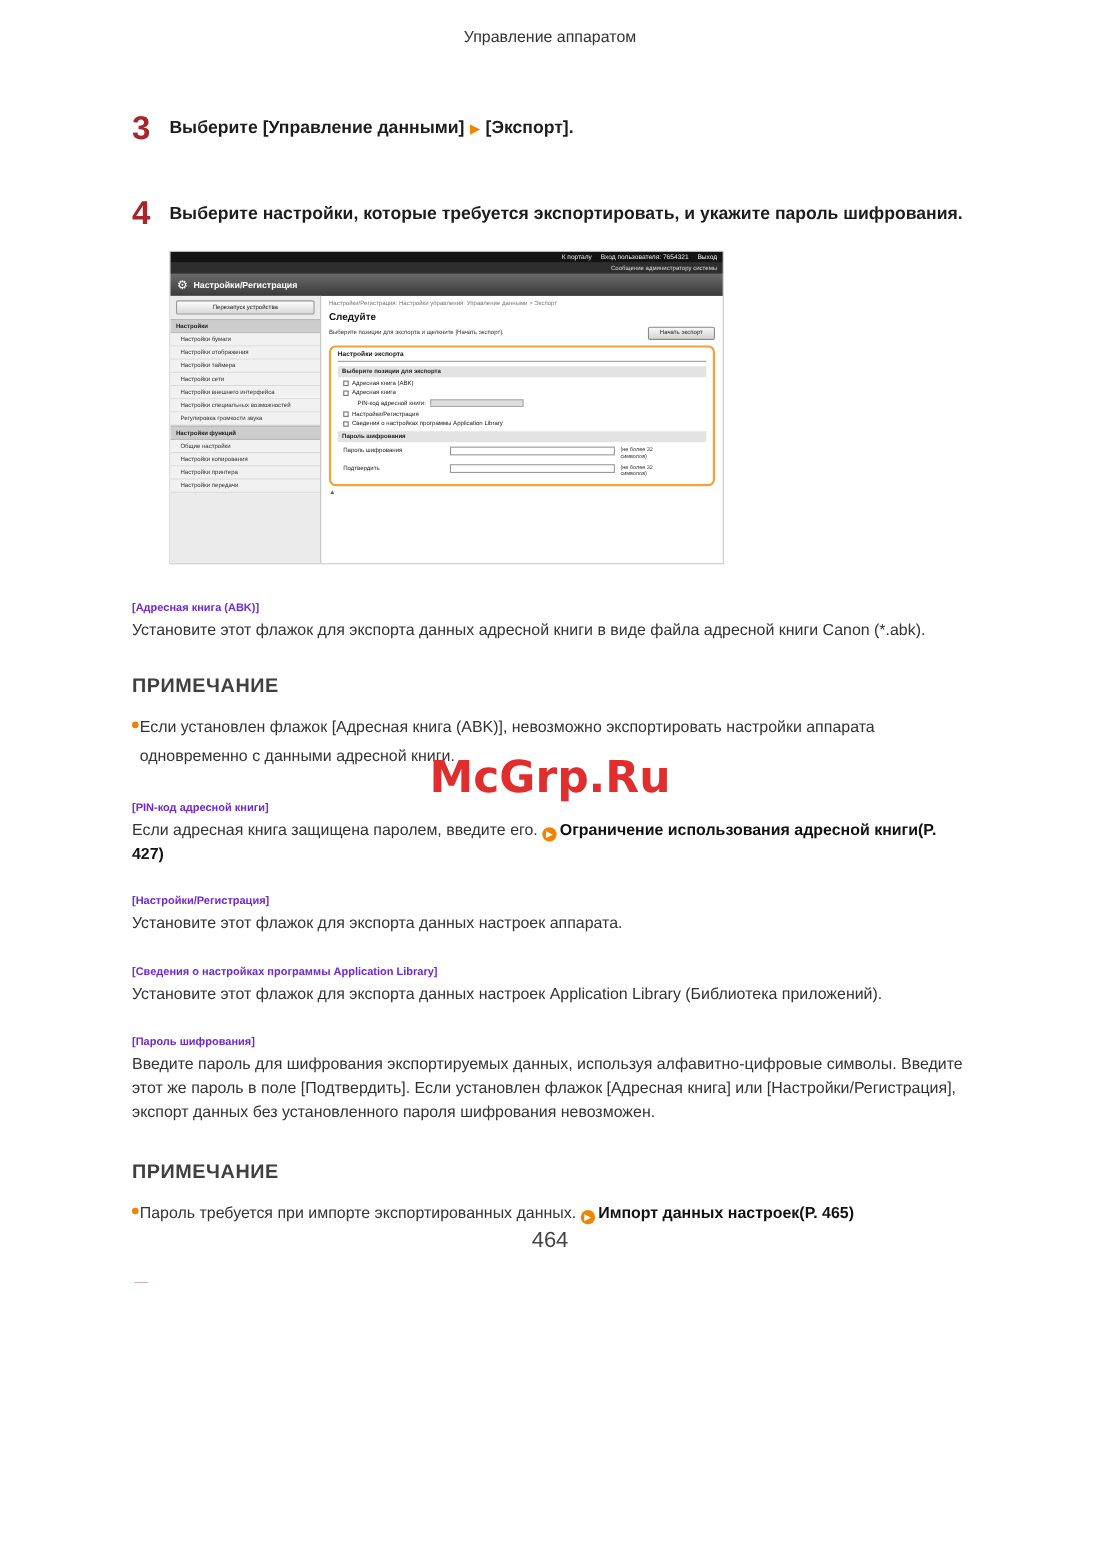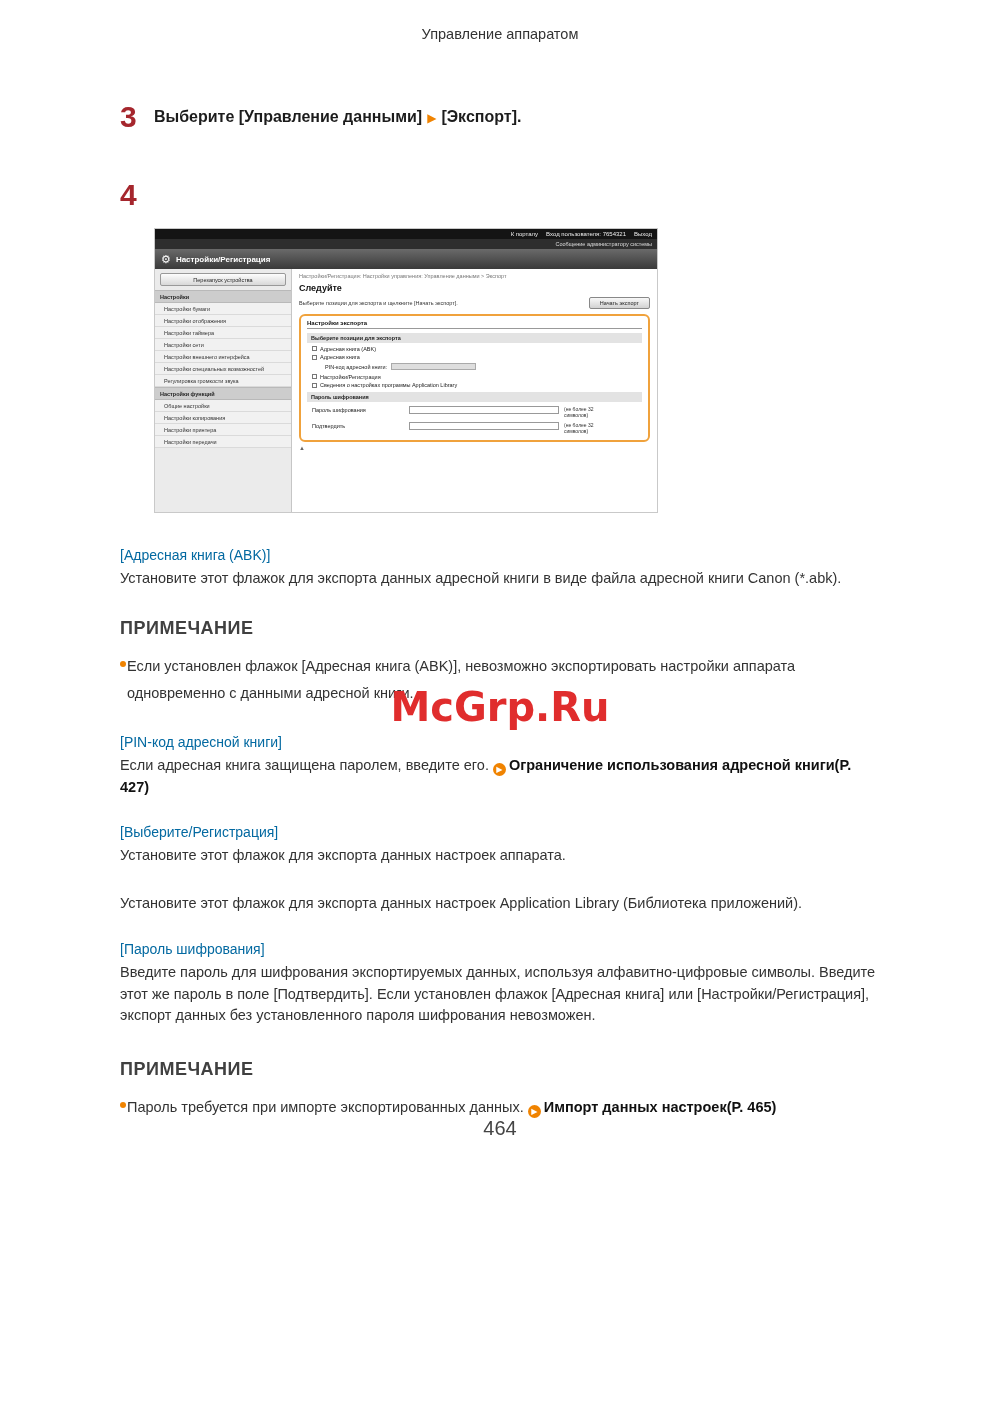--- a/index.html
+++ b/index.html
@@ -42,21 +42,21 @@
   .pin-l { font-size:5.5px; color:#222; }
   .pin-input { width:85px; height:7px; background:#dedede; border:1px solid #aaa; }
   .ss-pwrow { display:flex; align-items:flex-start; gap:5px; margin-top:4px; padding-left:5px; }
   .pw-l { font-size:5.5px; color:#222; width:92px; flex:0 0 92px; padding-top:1px; }
   .pw-input { width:150px; height:8px; background:#fff; border:1px solid #999; }
   .pw-note { font-size:5px; color:#333; width:46px; line-height:1.2; }
   .ss-top-icon { margin-top:3px; font-size:6px; color:#666; width:10px; }
 
   
   .sec { margin-top:26px; max-width:782px; }
-  .sec-h { font-size:14px; font-weight:normal; color:#0369a1; margin-bottom:5px; }
+  .sec-h { font-size:10px; font-weight:bold; color:#6d28d9; margin-bottom:5px; }
   .sec-b { font-size:14.5px; color:#333; line-height:1.5; }
   .sec-b.narrow { max-width:760px; }
   .note { margin-top:28px; }
   .note-title { font-size:18px; font-weight:bold; color:#404040; letter-spacing:0.5px; margin-bottom:14px; }
   .bullet-row { display:flex; gap:1px; max-width:772px; }
   .dot { width:6px; height:6px; border-radius:50%; background:#f08300; flex:0 0 6px; margin-top:8px; }
   .bullet-text { font-size:14.5px; color:#333; line-height:1.9; }
   .link-icon { display:inline-block; width:13px; height:13px; border-radius:50%; background:#f08300; color:#fff; font-size:8px; line-height:13px; text-align:center; vertical-align:-2px; margin:0 3px 0 4px; }
   .doc-link { font-weight:bold; color:#111; cursor:pointer; }
 
@@ -74,20 +74,21 @@
 
     <div class="step" style="margin-top:58px;">
       <div class="step-num">3</div>
       <div class="step-text">
         <span>Выберите [Управление данными]</span><span class="step-arrow">▶</span><span>[Экспорт].</span>
       </div>
     </div>
 
     <div class="step" style="margin-top:46px;">
       <div class="step-num">4</div>
+      <div class="step-text">Выберите настройки, которые требуется экспортировать, и укажите пароль шифрования.</div>
     </div>
 
     <div class="ss">
       <div class="ss-topbar">
         <span>К порталу</span>
         <span>Вход пользователя: 7654321</span>
         <span>Выход</span>
       </div>
       <div class="ss-msgbar">
         <span>Сообщение администратору системы</span>
@@ -175,25 +176,26 @@
 
 
     <div class="sec">
       <div class="sec-h">[PIN-код адресной книги]</div>
       <div class="sec-b narrow">
         <span>Если адресная книга защищена паролем, введите его.</span><span class="link-icon">▶</span><span class="doc-link">Ограничение использования адресной книги(P. 427)</span>
       </div>
     </div>
 
     <div class="sec">
-      <div class="sec-h">[Выберите/Регистрация]</div>
+      <div class="sec-h">[Настройки/Регистрация]</div>
       <div class="sec-b">Установите этот флажок для экспорта данных настроек аппарата.</div>
     </div>
 
     <div class="sec">
+      <div class="sec-h">[Сведения о настройках программы Application Library]</div>
       <div class="sec-b">Установите этот флажок для экспорта данных настроек Application Library (Библиотека приложений).</div>
     </div>
 
     <div class="sec">
       <div class="sec-h">[Пароль шифрования]</div>
       <div class="sec-b">Введите пароль для шифрования экспортируемых данных, используя алфавитно-цифровые символы. Введите этот же пароль в поле [Подтвердить]. Если установлен флажок [Адресная книга] или [Настройки/Регистрация], экспорт данных без установленного пароля шифрования невозможен.</div>
     </div>
 
     <div class="note" style="margin-top:32px;">
       <div class="note-title">ПРИМЕЧАНИЕ</div>

